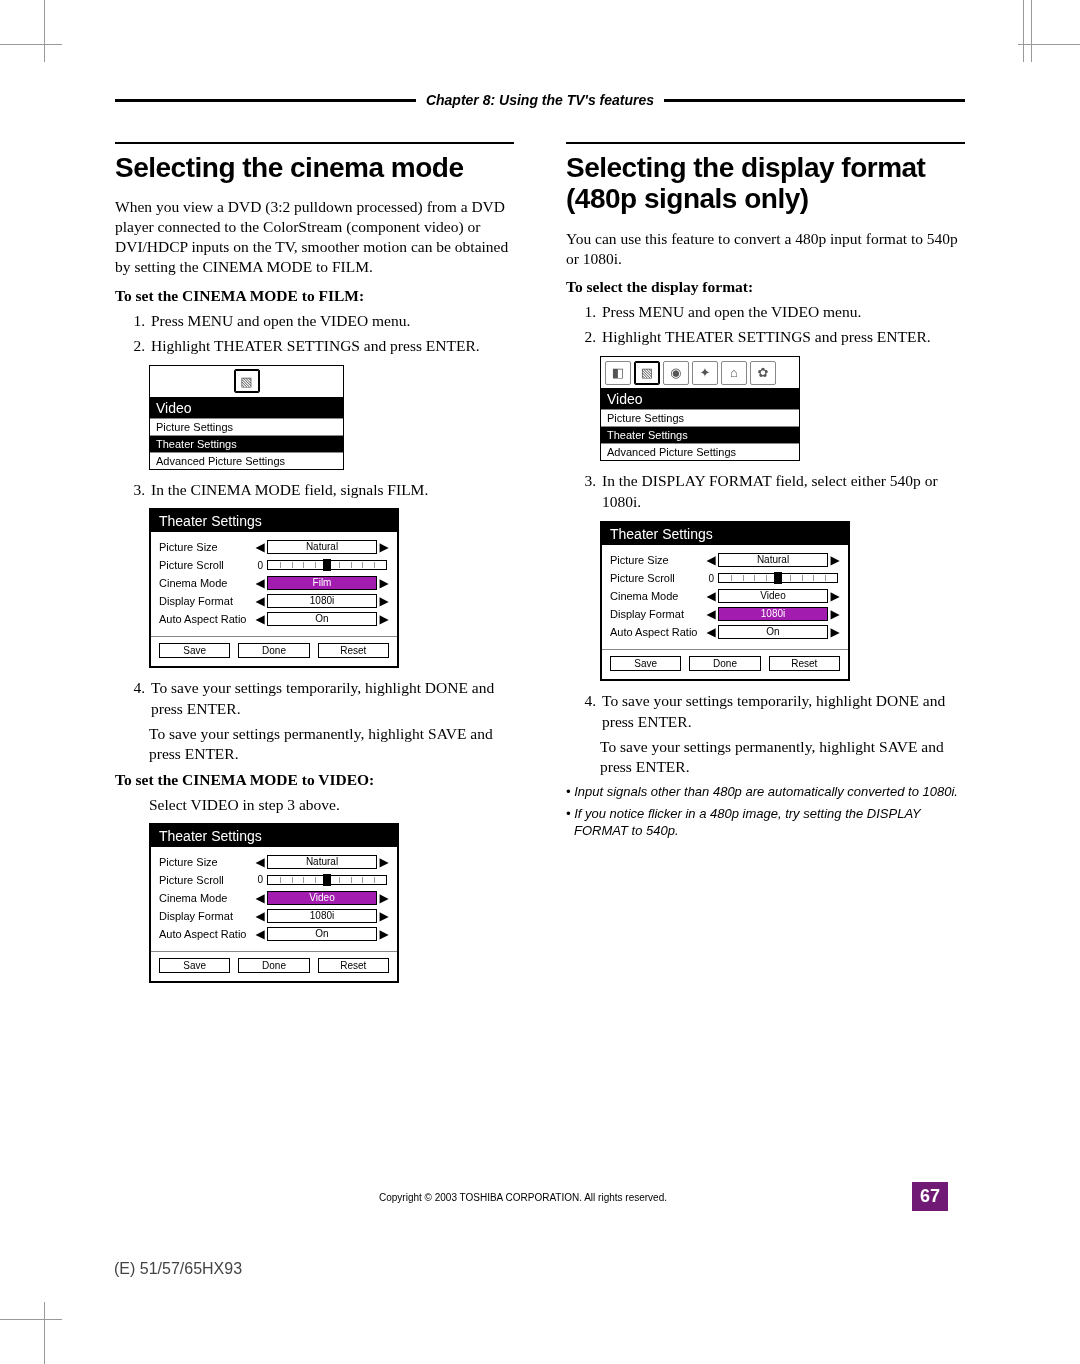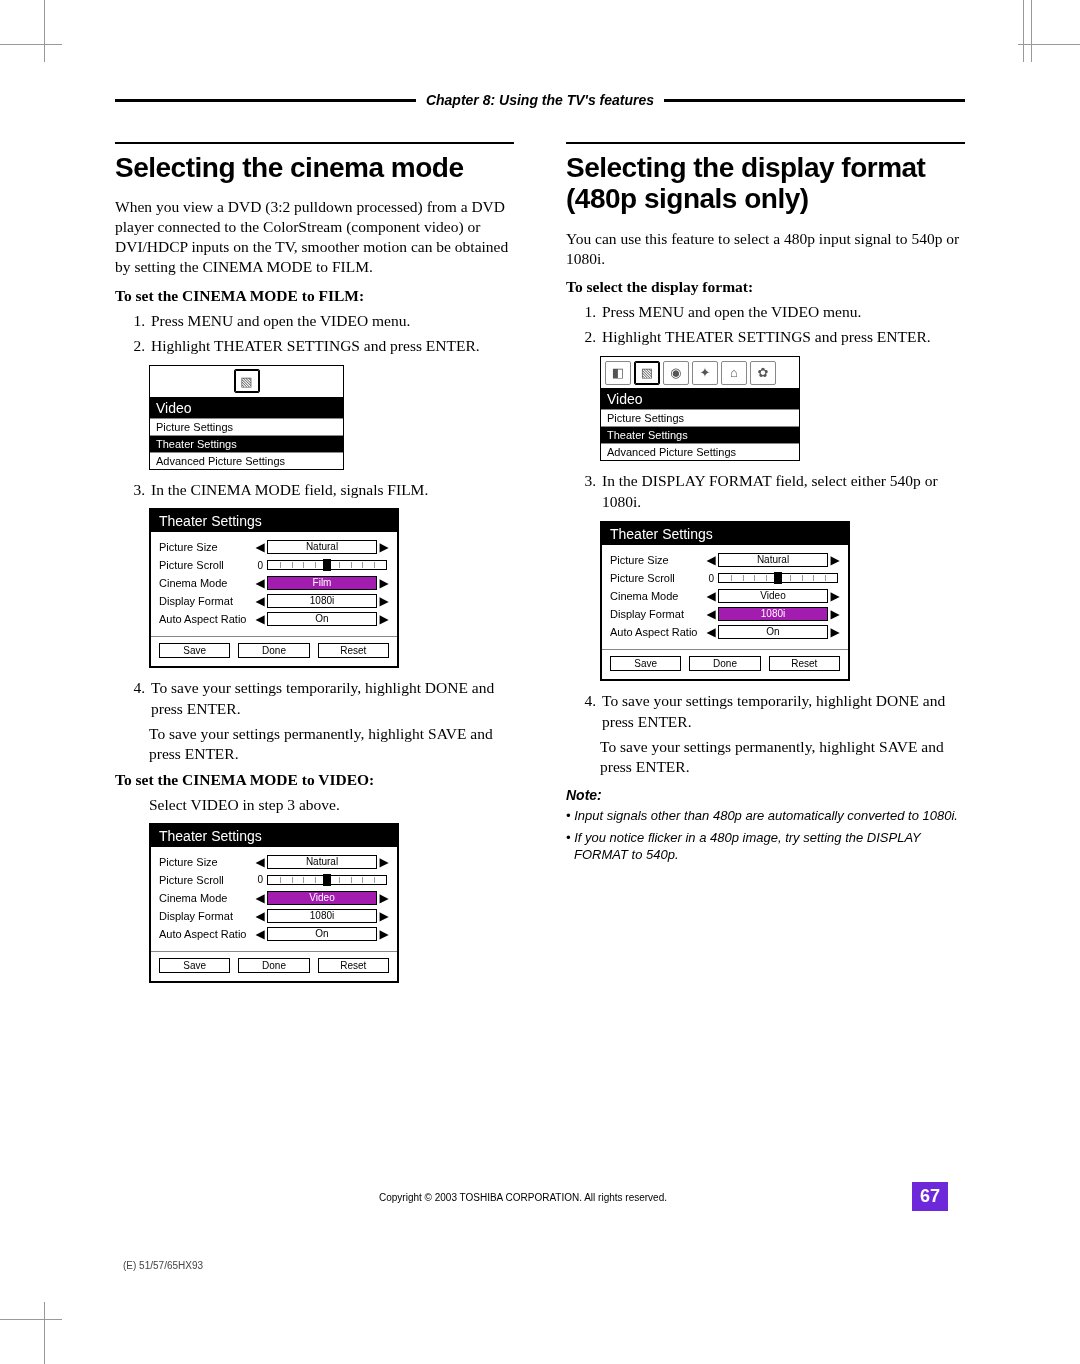--- a/index.html
+++ b/index.html
@@ -45,22 +45,22 @@
   ol.steps li { margin-bottom: 4px; padding-left: 2px;}
   .step-cont { font-size: 15.5px; line-height: 1.3; margin-left: 34px; margin-top:4px; margin-bottom:6px;}
 
   .note-head { font-family: Arial, Helvetica, sans-serif; font-weight: bold; font-style: italic; font-size: 14px; margin-top:10px;}
   ul.notes { list-style: none; margin-top: 4px; }
   ul.notes li { font-family: Arial, Helvetica, sans-serif; font-style: italic; font-size: 13px; line-height: 1.35; text-indent: -8px; padding-left: 8px; margin-bottom:4px;}
   ul.notes li::before { content: "• "; }
 
   .footer { position: absolute; left:98px; width:850px; top: 1192px; }
   .copyright { font-family: Arial, Helvetica, sans-serif; font-size: 10px; text-align: center; color:#000;}
-  .pagenum-box { position:absolute; right:0; top:-10px; background:#6d28d9; color:#fff; font-family: Arial, Helvetica, sans-serif; font-weight:bold; font-size:18px; padding:4px 8px;}
-  .footnote { position:absolute; left:123px; top:1260px; font-family: Arial, Helvetica, sans-serif; font-size:10px; color:#444;}
+  .pagenum-box { position:absolute; right:0; top:-10px; background:#701a75; color:#fff; font-family: Arial, Helvetica, sans-serif; font-weight:bold; font-size:18px; padding:4px 8px;}
+  .footnote { position:absolute; left:114px; top:1260px; font-family: Arial, Helvetica, sans-serif; font-size:16px; color:#444;}
 
   
   .osd { margin: 8px 0 10px 34px; }
   .osd-small { width: 195px; border:1px solid #000; font-family: Arial, Helvetica, sans-serif; }
   .osd-iconrow { height:32px; display:flex; align-items:center; justify-content:center; gap:2px; border-bottom:1px solid #000; background:#fff;}
   .osd-iconrow.six { justify-content:flex-start; padding-left:4px; gap:3px;}
   .osd-tab { width:26px; height:24px; border:1px solid #888; border-radius:2px; display:flex; align-items:center; justify-content:center; font-size:14px; color:#555;}
   .osd-tab.sel { border-color:#000; box-shadow: inset 0 0 0 1px #000;}
   .osd-title { background:#000; color:#fff; font-size:14px; padding:2px 6px; font-weight:normal;}
   .osd-row { font-size:11px; padding:2px 6px; border-top:1px solid #888; background:#fff;}
@@ -243,21 +243,21 @@
             <div class="b">Save</div>
             <div class="b">Done</div>
             <div class="b">Reset</div>
           </div>
         </div>
       </div>
     </div>
 
     <div class="col">
       <h1 class="section">Selecting the display format (480p signals only)</h1>
-      <p class="body">You can use this feature to select a 480p input signal to 540p or 1080i.</p>
+      <p class="body">You can use this feature to convert a 480p input format to 540p or 1080i.</p>
       <p class="bold-instr">To select the display format:</p>
       <ol class="steps">
         <li>Press MENU and open the VIDEO menu.</li>
         <li>Highlight THEATER SETTINGS and press ENTER.</li>
       </ol>
 
       <div class="osd">
         <div class="osd-small" style="width:200px;">
           <div class="osd-iconrow six">
             <div class="osd-tab">
@@ -340,21 +340,20 @@
             <div class="b">Reset</div>
           </div>
         </div>
       </div>
 
       <ol class="steps" start="4">
         <li>To save your settings temporarily, highlight DONE and press ENTER.</li>
       </ol>
       <p class="step-cont">To save your settings permanently, highlight SAVE and press ENTER.</p>
 
-      <div class="note-head">Note:</div>
       <ul class="notes">
         <li>Input signals other than 480p are automatically converted to 1080i.</li>
         <li>If you notice flicker in a 480p image, try setting the DISPLAY FORMAT to 540p.</li>
       </ul>
     </div>
   </div>
 </div>
 
 <div class="footer">
   <div class="copyright">Copyright © 2003 TOSHIBA CORPORATION. All rights reserved.</div>

